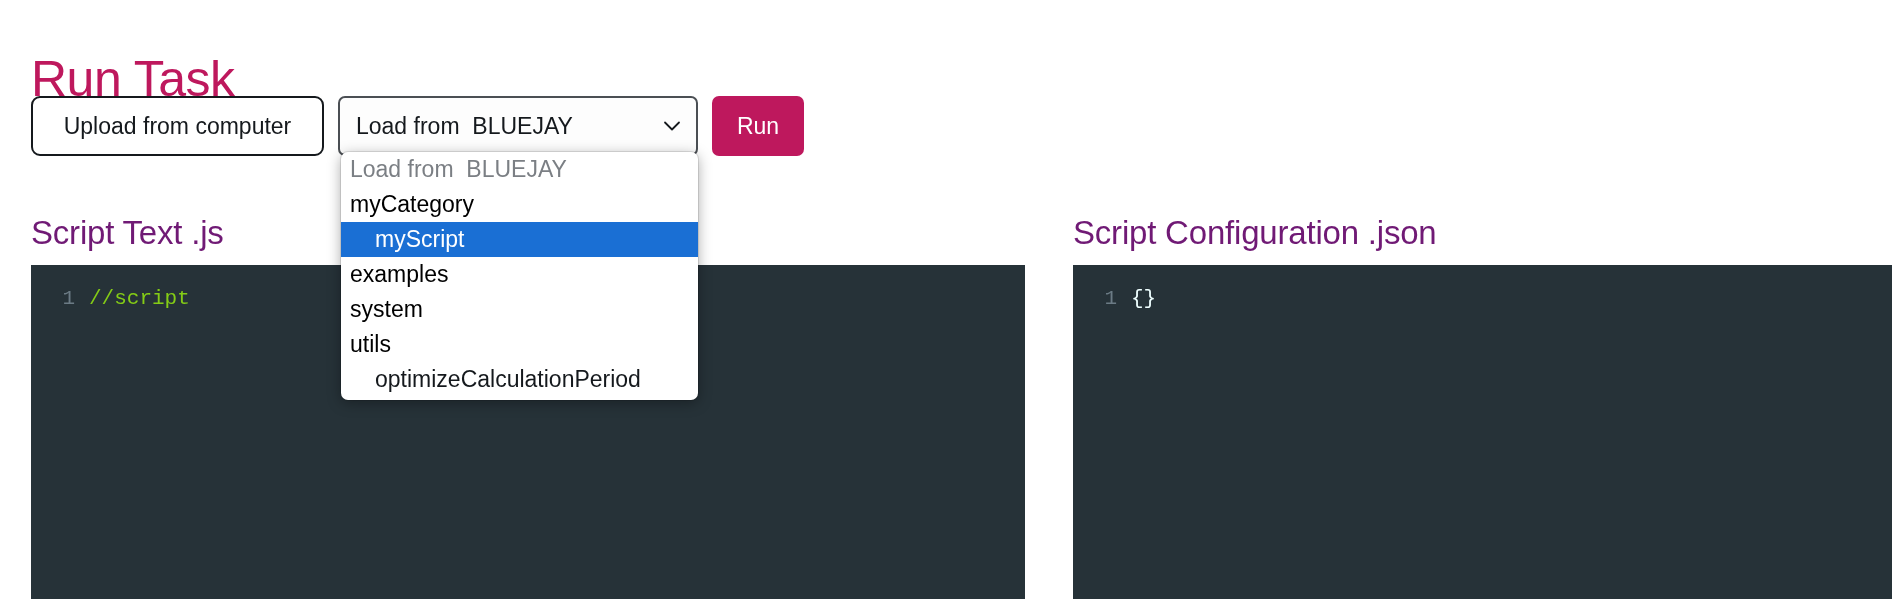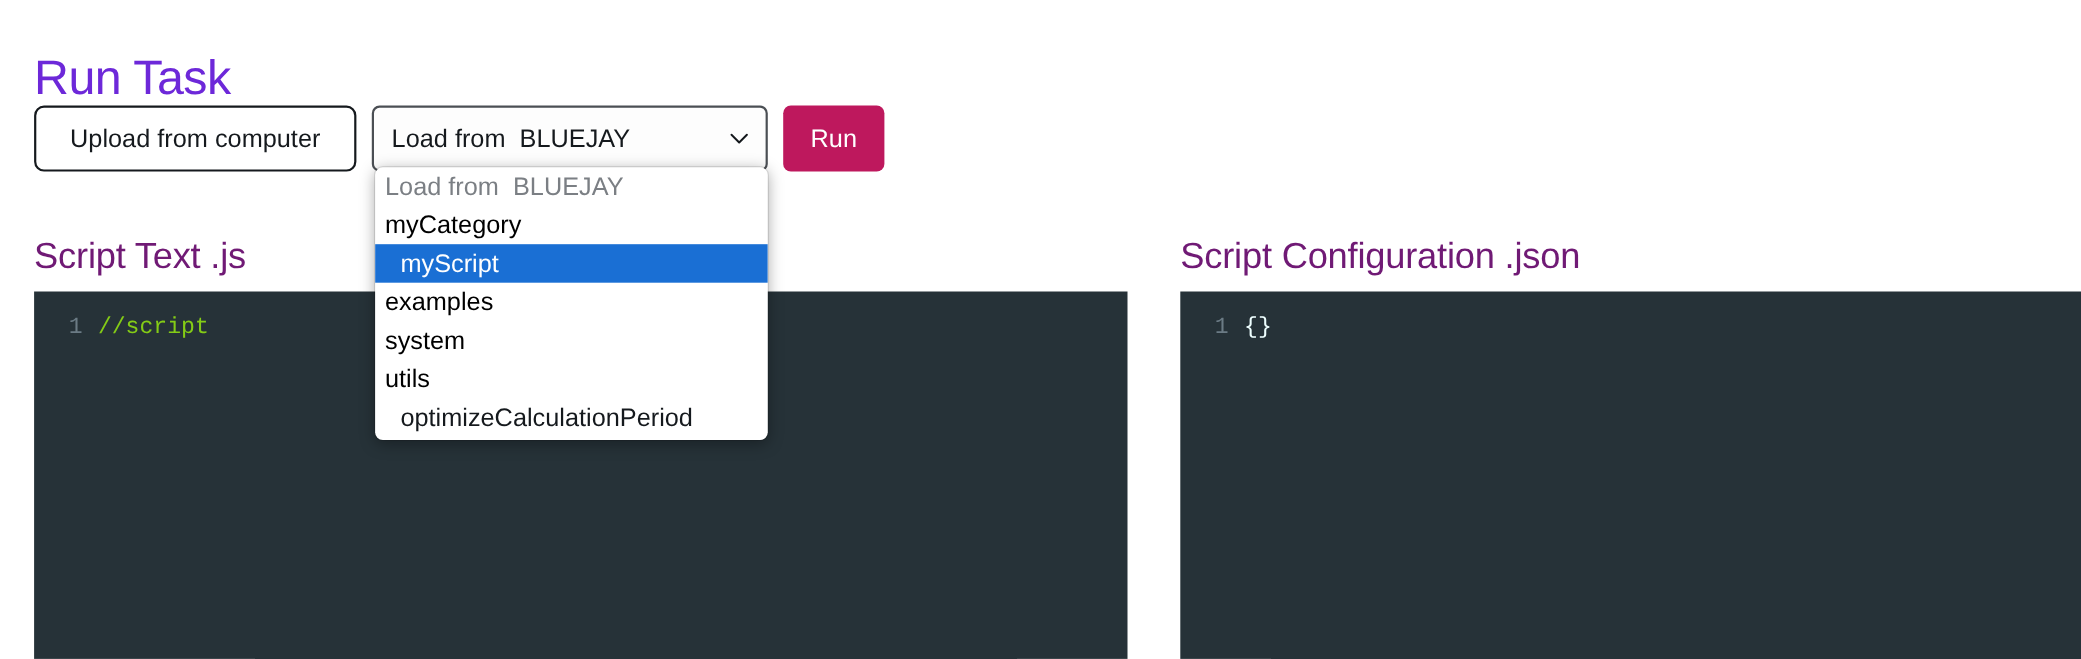--- a/index.html
+++ b/index.html
@@ -13,25 +13,25 @@
     position: relative;
     overflow: hidden;
     font-family: "Liberation Sans", sans-serif;
     color: #111418;
   }
 
   #page-title {
     position: absolute;
     left: 31px;
     top: 18px;
-    font-size: 44px;
+    font-size: 50px;
     font-weight: 400;
     line-height: 1.1;
     letter-spacing: -0.5px;
-    color: #6d28d9;
+    color: #be185d;
     white-space: nowrap;
   }
 
   
   #toolbar {
     position: absolute;
     left: 31px;
     top: 96px;
     height: 60px;
     display: flex;
@@ -130,21 +130,21 @@
     color: #7b7f84;
     padding-left: 9px;
   }
   .dd-group {
     font-weight: normal;
     color: #000000;
     padding-left: 9px;
   }
   .dd-option {
     color: #15191d;
-    padding-left: 23px;
+    padding-left: 34px;
     cursor: pointer;
   }
   .dd-option.selected {
     background: #1a6fd4;
     color: #ffffff;
   }
 
   
   .panel-title {
     position: absolute;

